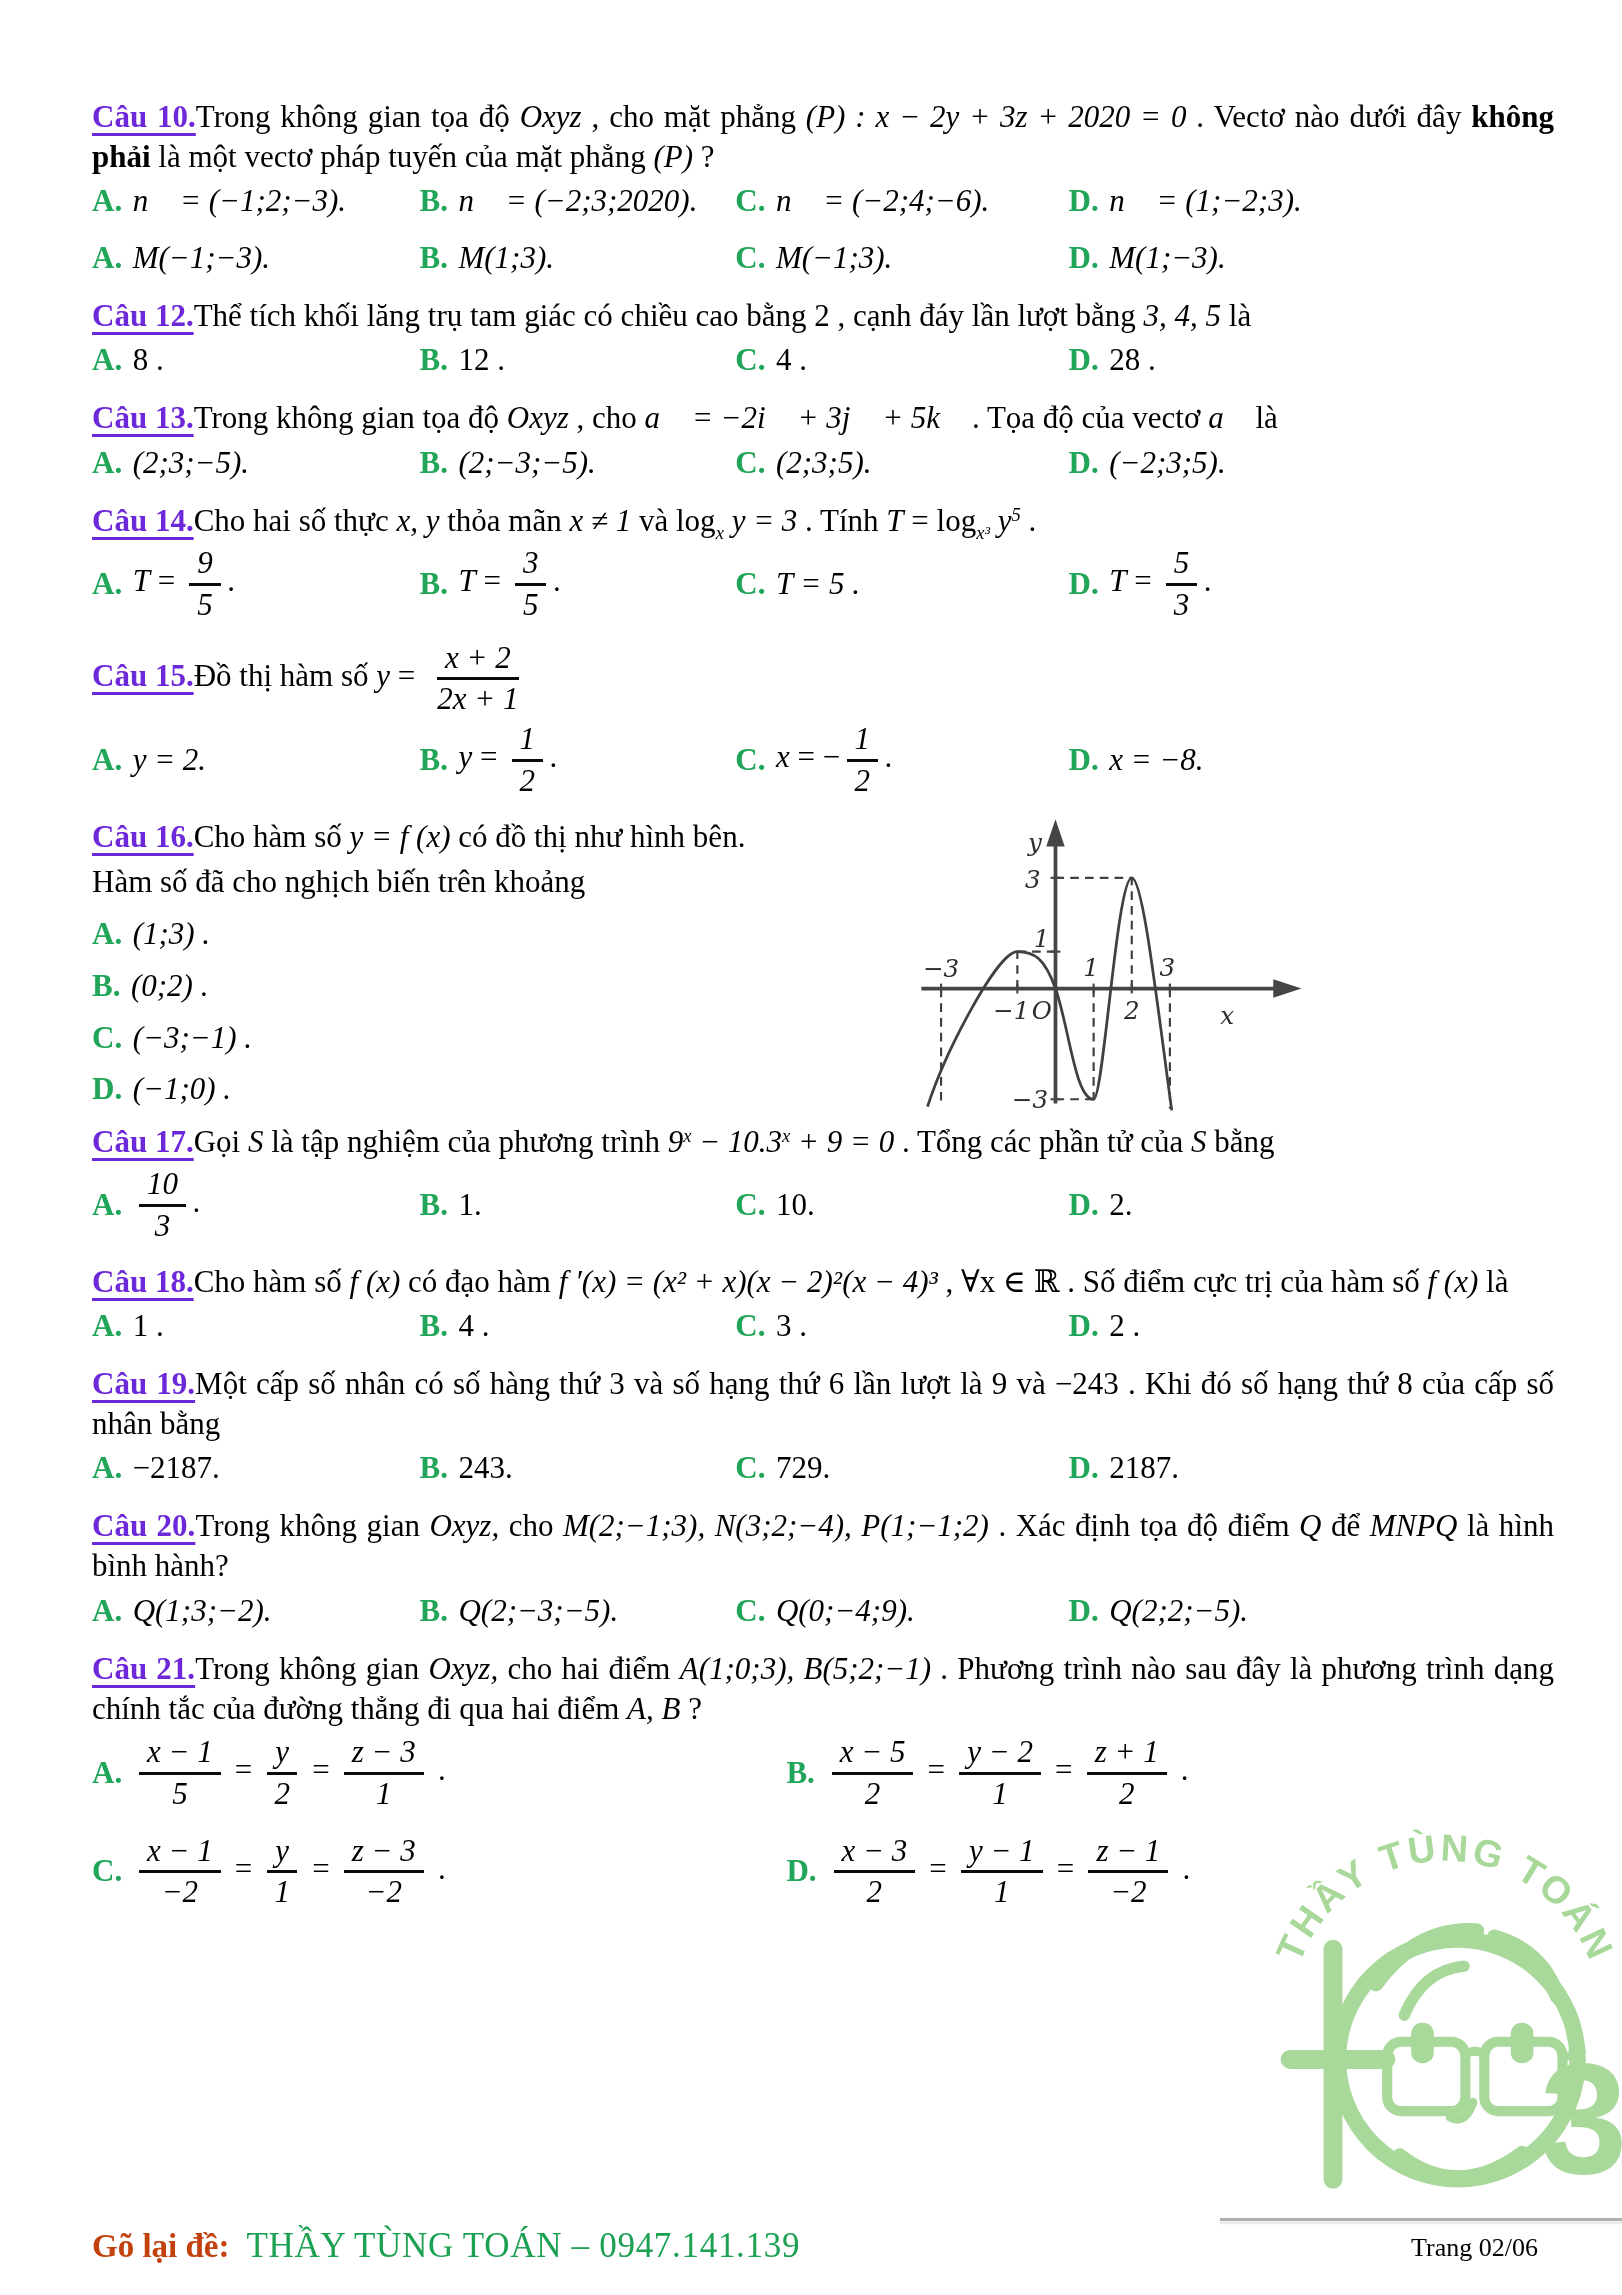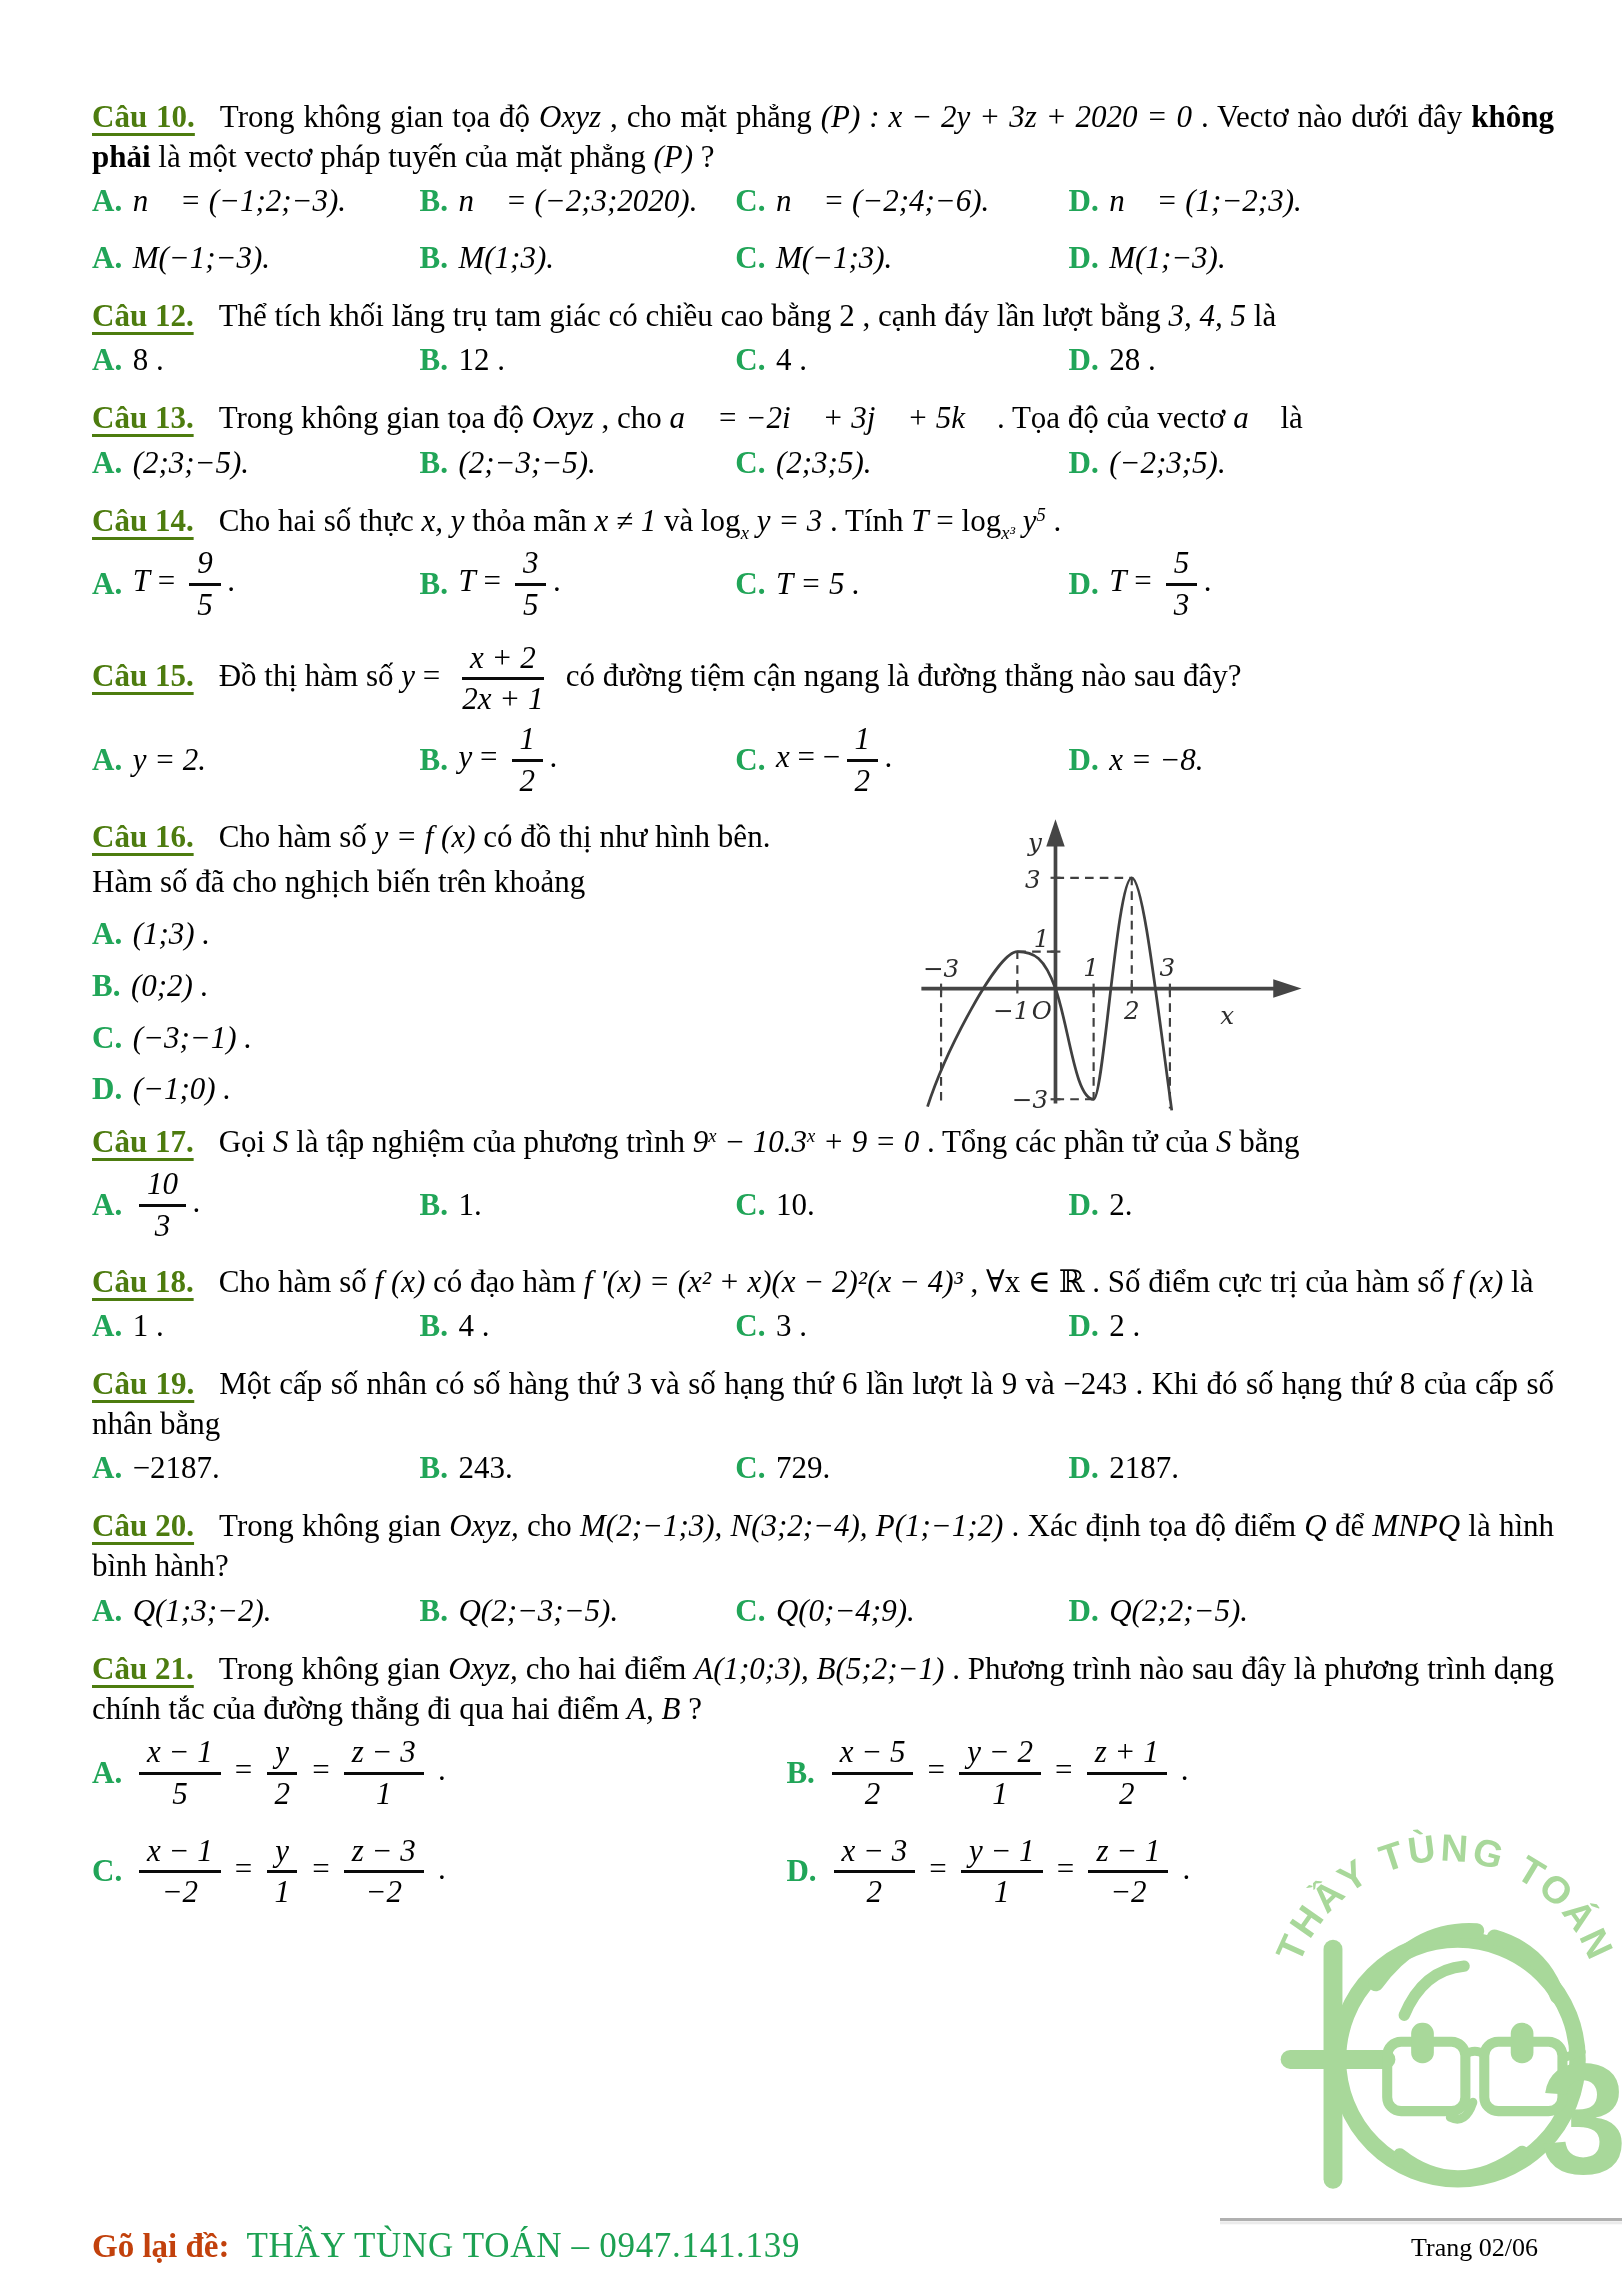--- a/index.html
+++ b/index.html
@@ -1,22 +1,22 @@
 <!DOCTYPE html>
 <html style="font-size:10.5px"><head>
 <meta charset="utf-8">
 <style>
   html,body{margin:0;padding:0;background:#ffffff;}
   .page{position:relative;width:1622px;height:2295px;background:#ffffff;overflow:hidden;
         font-family:"Liberation Serif","DejaVu Serif",serif;font-size:31px;color:#000;}
   .content{position:absolute;left:92px;top:97px;width:1462px;z-index:1;}
   .q{margin:0;}
   .qline{margin:0 0 5.2px 0;line-height:1.29;text-align:justify;}
-  .qlabel{color:#4d7c0f;font-weight:bold;text-decoration:underline;text-decoration-thickness:3.3px;
-          text-underline-offset:5.9px;margin-right:25px;}
+  .qlabel{color:#6d28d9;font-weight:bold;text-decoration:underline;text-decoration-thickness:3.3px;
+          text-underline-offset:5.9px;margin-right:0;}
   .it{font-style:italic;}
   .b{font-weight:bold;}
   sub{font-size:0.6em;font-style:italic;vertical-align:-0.45em;line-height:0;}
   sup{font-size:0.6em;font-style:italic;vertical-align:0.55em;line-height:0;}
   .ans-row{display:grid;grid-template-columns:22.4% 21.6% 22.8% 1fr;align-items:center;margin:2.6px 0 18.3px 0;}
   .ans-row2{display:grid;grid-template-columns:47.5% 1fr;align-items:center;margin:6.5px 0 22px 0;}
   .ans{display:flex;align-items:center;line-height:1.25;}
   .letter{color:#21a558;font-weight:bold;margin-right:10.5px;white-space:nowrap;}
   .frac{display:inline-flex;flex-direction:column;align-items:center;vertical-align:middle;
         margin:0 6.5px;font-style:italic;line-height:1.12;text-align:center;}
@@ -157,21 +157,21 @@
                 <span class="den">3</span>
               </span><span>.</span></span>
           </div>
       </div>
     </div>
 
     <div class="q">
       <p class="qline"><span class="qlabel">Câu 15.</span><span><span>Đồ thị hàm số </span><span class="it">y</span><span> = </span><span class="frac">
               <span class="num">x + 2</span>
               <span class="den">2x + 1</span>
-            </span><span> có đường tiệm cận ngang là đường thẳng nào sau đây?</span></span></p>
+            </span></span></p>
       <div class="ans-row">
         <div class="ans">
             <span class="letter">A.</span>
             <span><span class="it">y = 2.</span></span>
           </div>
         <div class="ans">
             <span class="letter">B.</span>
             <span><span class="it">y</span><span> = </span><span class="frac">
                 <span class="num">1</span>
                 <span class="den">2</span>

